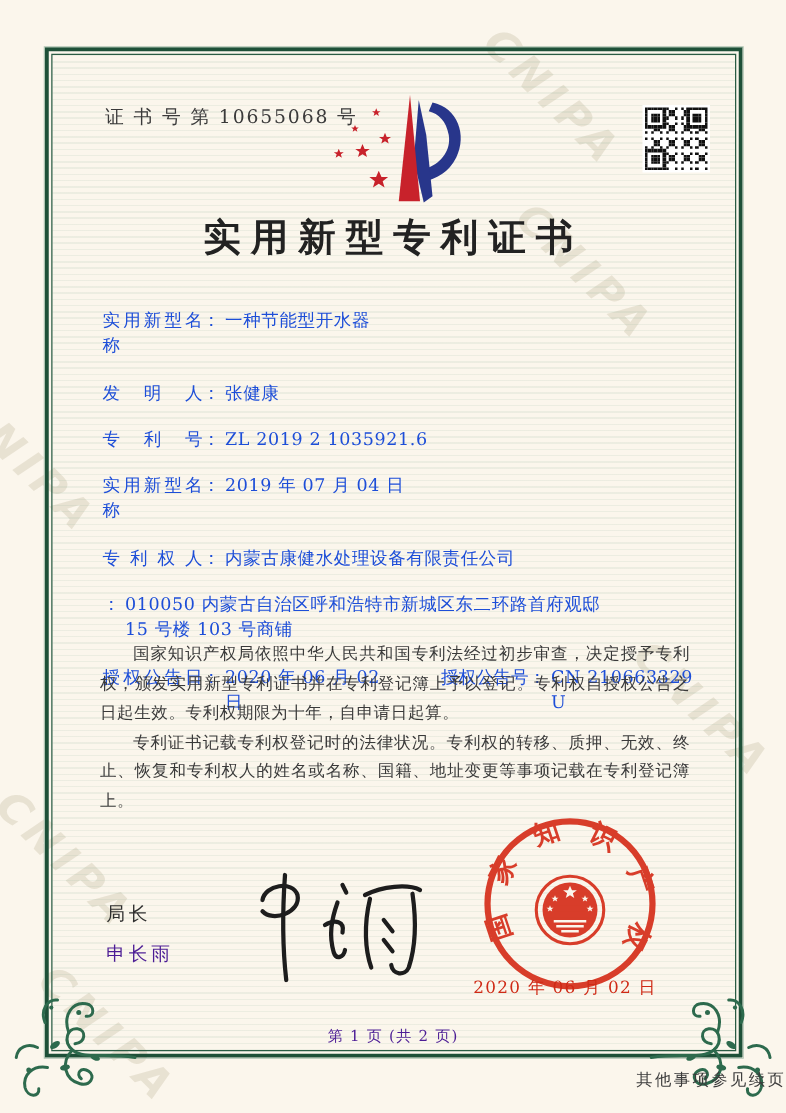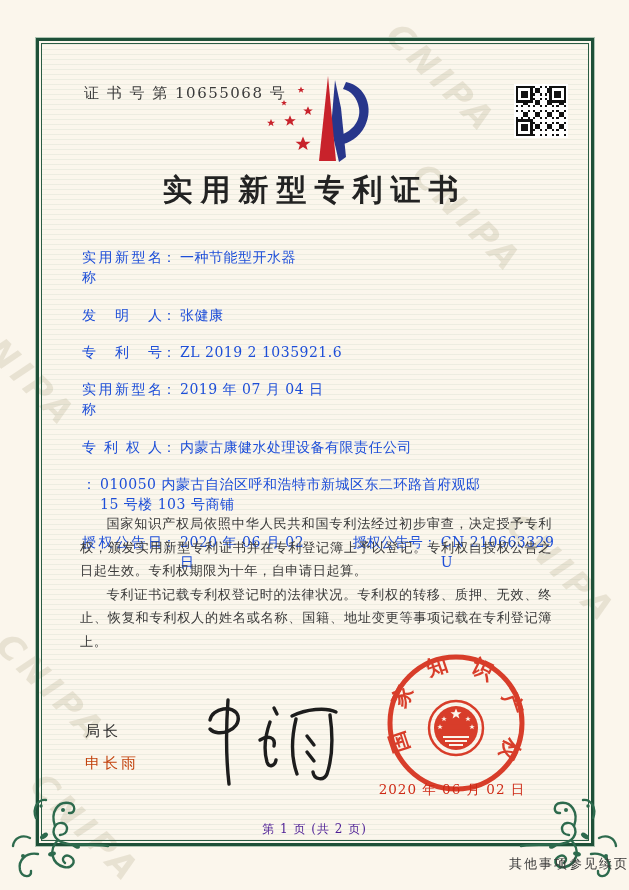--- a/index.html
+++ b/index.html
@@ -82,21 +82,21 @@
   .pair-right .lbl{width:70px;}
   
   .paras{
     position:absolute;left:80px;top:512px;width:472px;
     font-size:13.2px;line-height:1.78;color:#3a3a3a;
     text-align:justify;
   }
   .paras p{margin:0;text-indent:2em;letter-spacing:0.5px;}
   
   .sig-title{position:absolute;left:85px;top:722px;font-size:15px;letter-spacing:3px;color:#2e2e2e;}
-  .sig-name{position:absolute;left:85px;top:754px;font-size:15px;letter-spacing:3px;color:#c2410c;text-align:right;}
+  .sig-name{position:absolute;left:85px;top:754px;font-size:15px;letter-spacing:3px;color:#4c1d95;text-align:right;}
   .sig-hand{position:absolute;left:190px;top:688px;width:160px;height:102px;}
   
   .seal{position:absolute;left:381px;top:648px;width:150px;height:150px;opacity:0.93;}
   .seal-date{
     position:absolute;left:372px;top:781px;width:160px;
     text-align:center;font-size:13.5px;color:#cf2a16;letter-spacing:1px;
   }
   
   .page-info{
     position:absolute;left:0;top:821px;width:629px;text-align:center;

